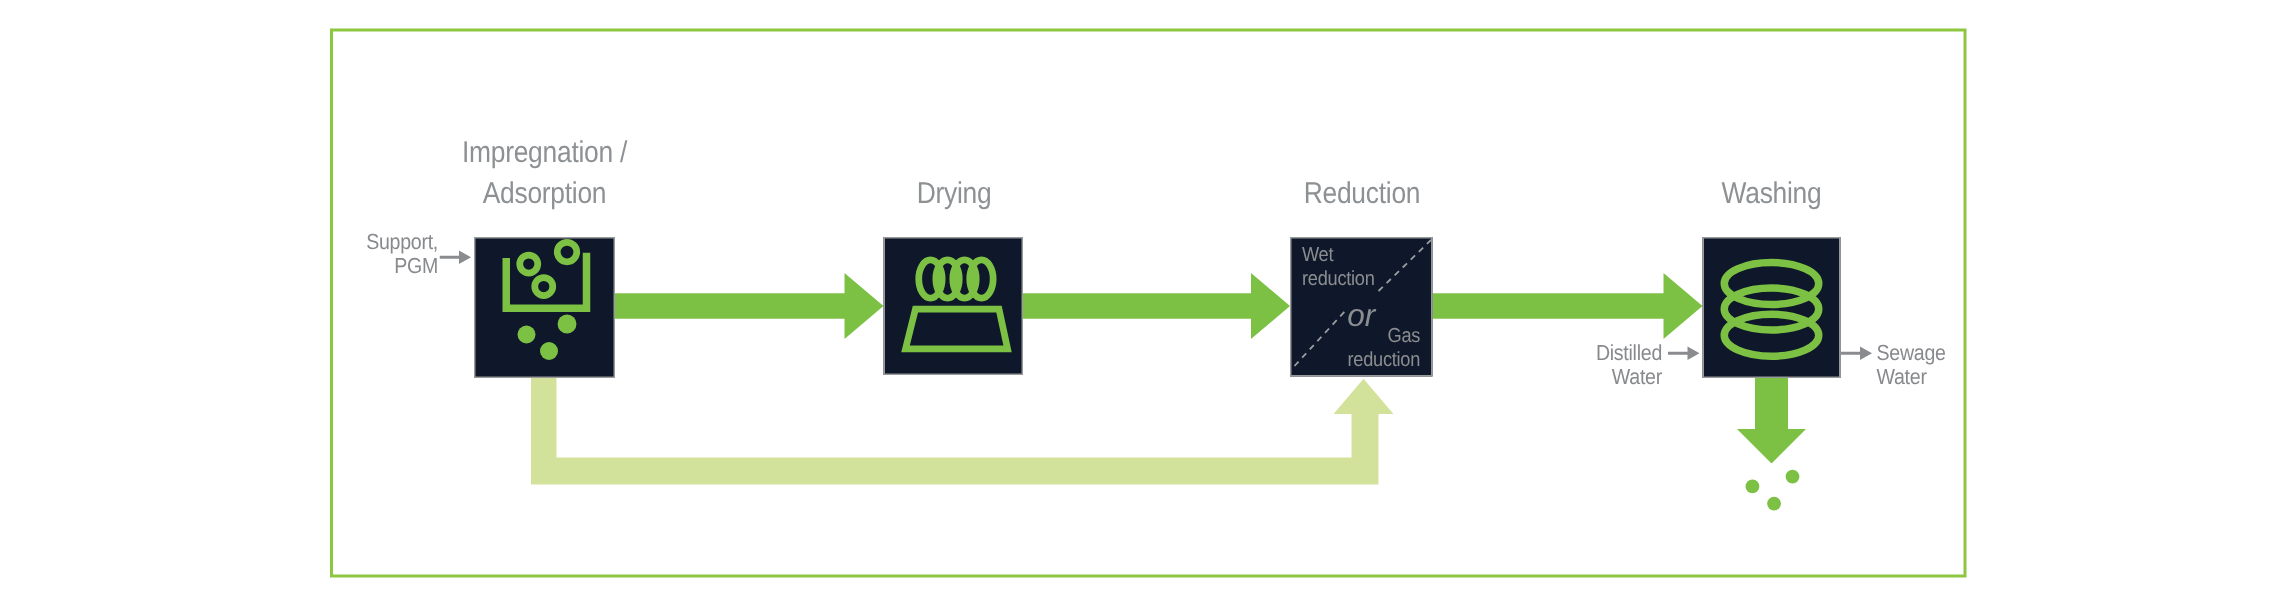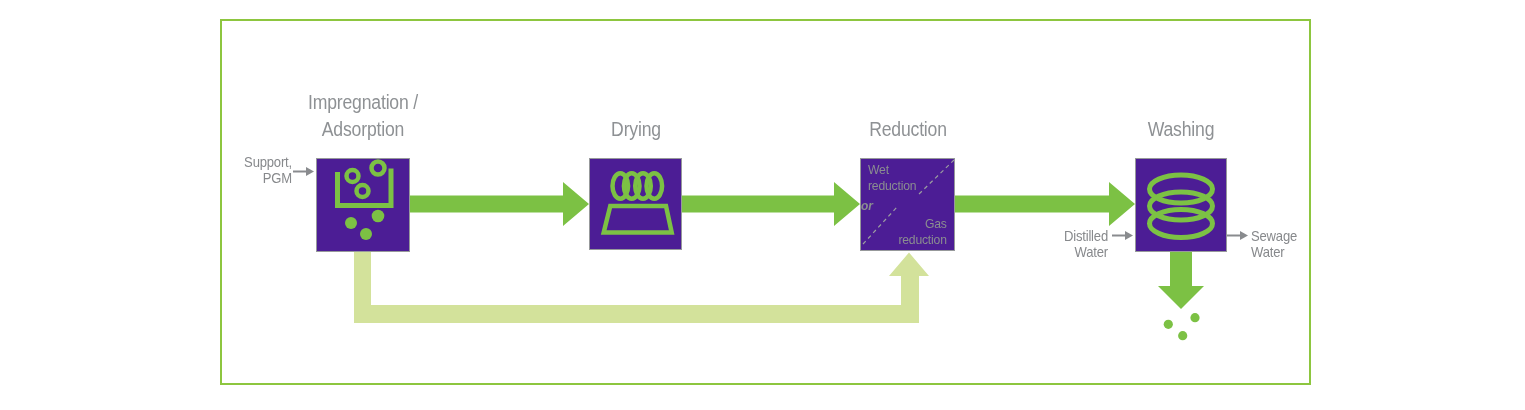--- a/index.html
+++ b/index.html
@@ -1,31 +1,31 @@
 <!DOCTYPE html>
 <html><head>
 <meta charset="utf-8">
 <style>
   html,body{margin:0;padding:0;background:#ffffff;}
   body{width:1525px;height:410px;position:relative;overflow:hidden;
        font-family:"Liberation Sans",sans-serif;}
   .abs{position:absolute;}
   .frame{left:220px;top:19px;width:1087px;height:362px;border:2px solid #8dc63f;background:#ffffff;}
-  .stage-box{border:1.5px solid #97999b;background:#4c1d95;box-sizing:border-box;}
+  .stage-box{border:1.5px solid #97999b;background:#0f172a;box-sizing:border-box;}
   .stage-title{color:#8e9194;font-size:20px;line-height:27px;text-align:center;
                letter-spacing:-0.2px;transform:scaleX(0.88);transform-origin:50% 50%;white-space:nowrap;}
   .stage-title span{display:block;}
   .side-label{color:#87898c;font-size:14.5px;line-height:16px;letter-spacing:-0.2px;}
   .side-label span{display:block;}
   .ralign{text-align:right;transform:scaleX(0.9);transform-origin:100% 50%;}
   .lalign{text-align:left;transform:scaleX(0.9);transform-origin:0 50%;}
   .red-text{color:#8b8e90;font-size:13.5px;line-height:16px;letter-spacing:-0.2px;position:absolute;}
   .red-text span{display:block;}
-  .red-or{font-style:italic;font-size:12px;color:#8b8e90;position:absolute;left:0;right:0;
-          text-align:left;font-weight:bold;}
+  .red-or{font-style:italic;font-size:21px;color:#8b8e90;position:absolute;left:0;right:0;
+          text-align:center;}
   svg{display:block;}
 </style>
 </head>
 <body>
 
 <div class="abs frame"></div>
 
 <div class="abs stage-title" style="left:263px;top:89px;width:200px;">
   <span>Impregnation /</span>
   <span>Adsorption</span>

